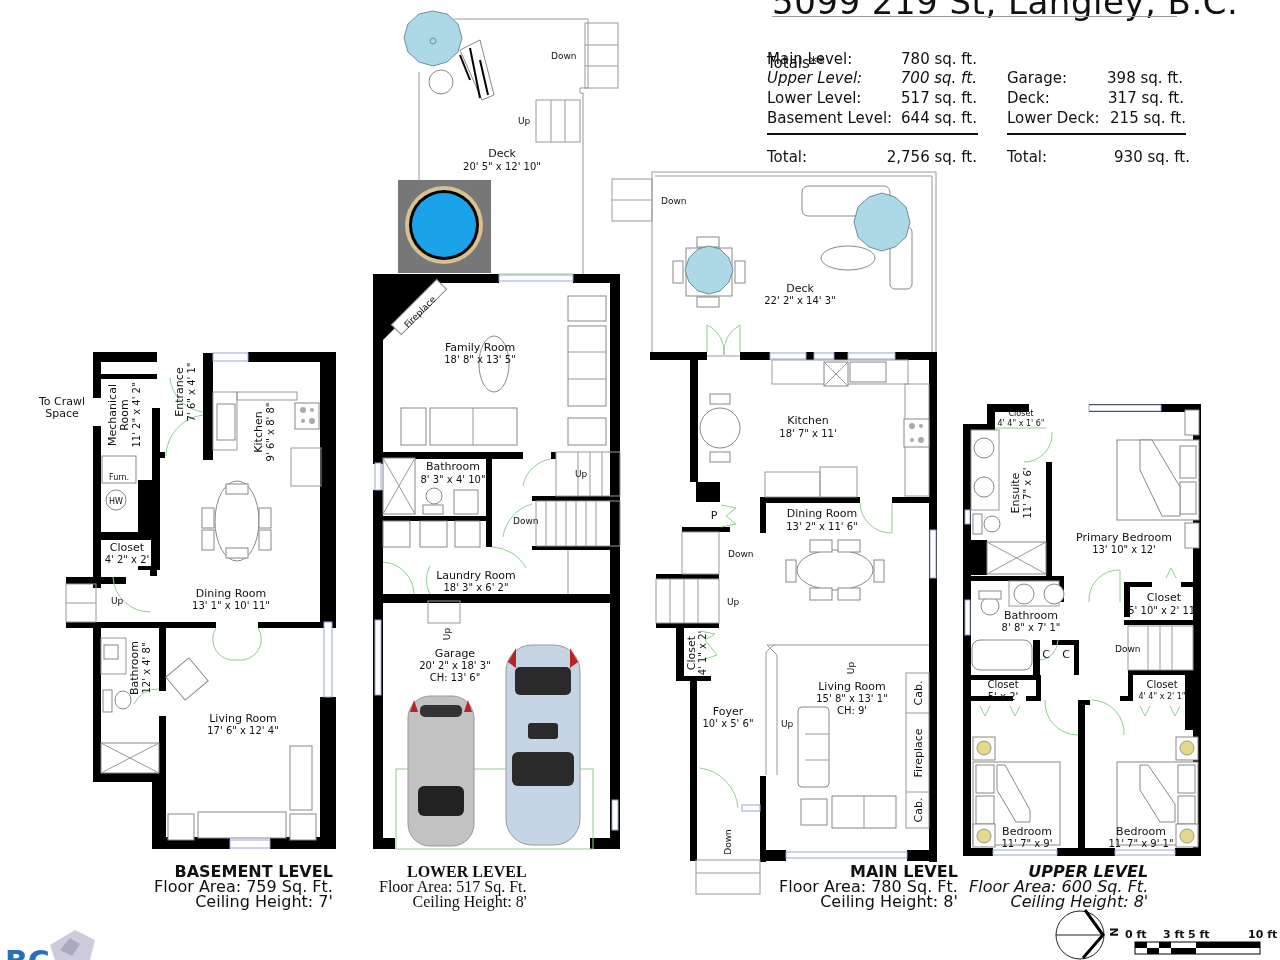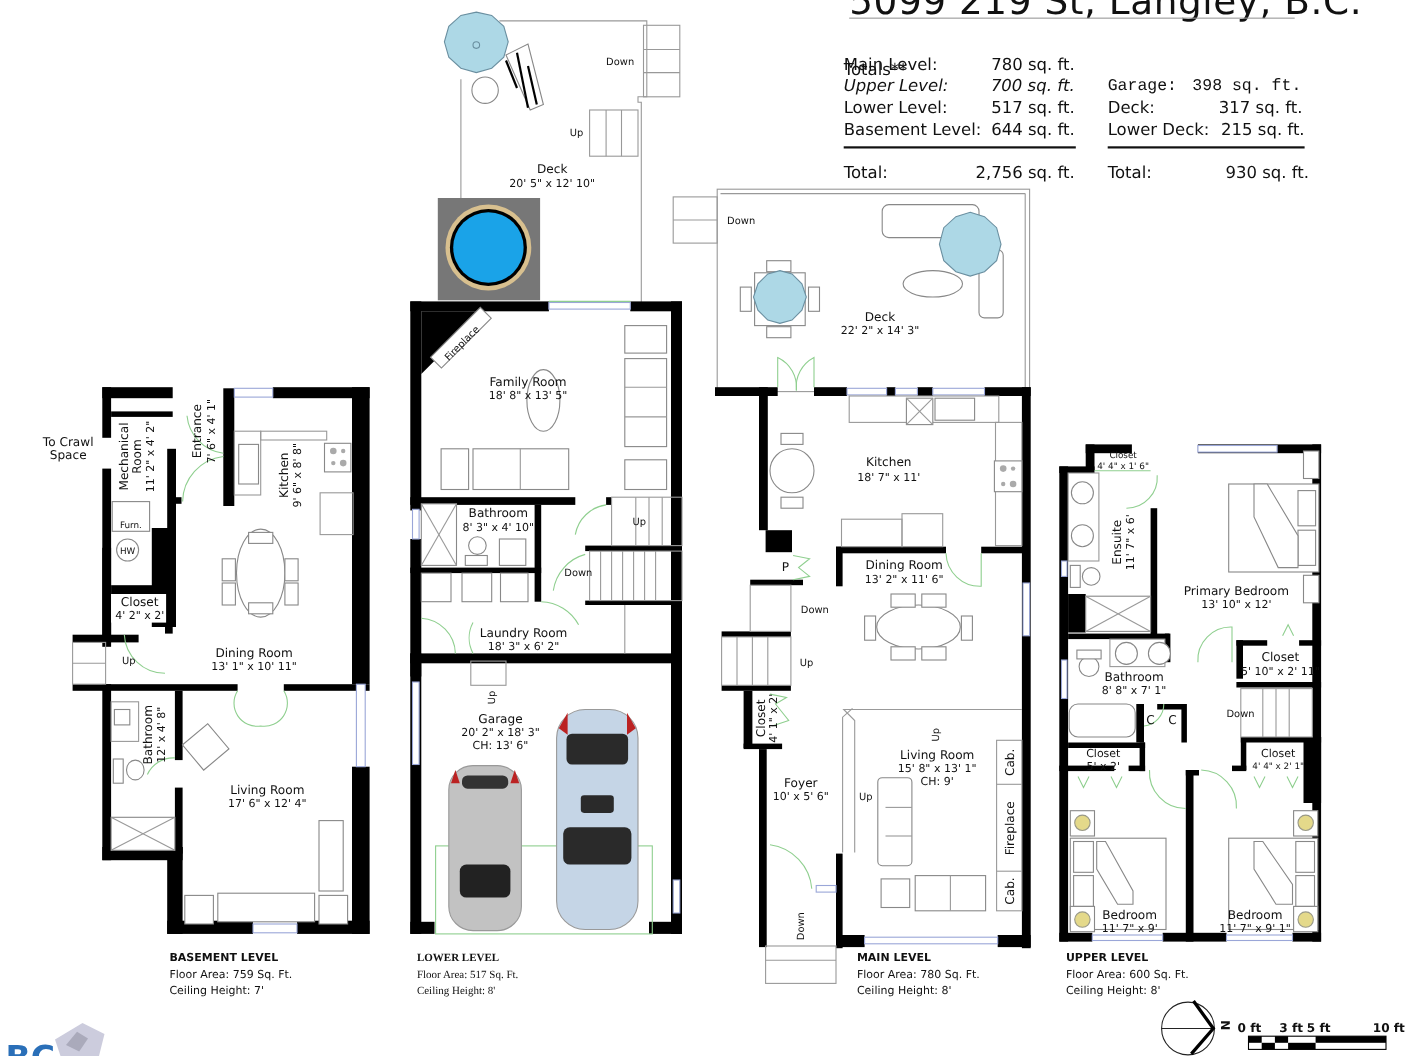--- a/index.html
+++ b/index.html
@@ -14,21 +14,21 @@
   .thin{fill:none;stroke:#999;stroke-width:1;}
   .furn{fill:#fff;stroke:#888;stroke-width:1;}
   .door{fill:none;stroke:#8fcf8f;stroke-width:1;}
   .win{fill:#fff;stroke:#9aa6d8;stroke-width:1;}
   #title{position:absolute;left:772px;top:-18px;font-size:34px;letter-spacing:0.5px;white-space:nowrap;line-height:40px;}
   #title-rule{position:absolute;left:772px;top:16px;width:405px;height:1px;background:#999;}
   .tot{position:absolute;font-size:15px;line-height:21px;white-space:nowrap;}
   .tot .lbl{display:inline-block;}
   .tot .val{position:absolute;right:0;}
   .rule{position:absolute;height:2px;background:#111;}
-  .lvl{position:absolute;font-size:10px;line-height:15px;white-space:nowrap;}
+  .lvl{position:absolute;font-size:16px;line-height:15px;white-space:nowrap;text-align:right;}
   .lvl .h{font-weight:bold;}
 </style>
 </head>
 <body>
 
 <div id="title">5099 219 St, Langley, B.C.</div>
 <div id="title-rule"></div>
 
 <div class="tot" style="left:767px;top:28px;margin-top:25px;">Totals**</div>
 
@@ -47,21 +47,21 @@
 <div class="tot" style="left:767px;top:108px;width:210px;">
   <span class="lbl">Basement Level:</span>
   <span class="val">644 sq. ft.</span>
 </div>
 <div class="rule" style="left:767px;top:133px;width:211px;"></div>
 <div class="tot" style="left:767px;top:147px;width:210px;">
   <span class="lbl">Total:</span>
   <span class="val">2,756 sq. ft.</span>
 </div>
 
-<div class="tot" style="left:1007px;top:68px;width:176px;font-family:Liberation Mono, monospace;">
+<div class="tot" style="left:1007px;top:68px;width:176px;">
   <span class="lbl">Garage:</span>
   <span class="val">398 sq. ft.</span>
 </div>
 <div class="tot" style="left:1007px;top:88px;width:177px;">
   <span class="lbl">Deck:</span>
   <span class="val">317 sq. ft.</span>
 </div>
 <div class="tot" style="left:1007px;top:108px;width:179px;">
   <span class="lbl">Lower Deck:</span>
   <span class="val">215 sq. ft.</span>
@@ -80,21 +80,21 @@
 <div class="lvl" style="left:379px;top:864px;font-family:Liberation Serif, serif;">
   <div class="h">LOWER LEVEL</div>
   <div>Floor Area: 517 Sq. Ft.</div>
   <div>Ceiling Height: 8'</div>
 </div>
 <div class="lvl" style="left:779px;top:864px;">
   <div class="h">MAIN LEVEL</div>
   <div>Floor Area: 780 Sq. Ft.</div>
   <div>Ceiling Height: 8'</div>
 </div>
-<div class="lvl" style="left:969px;top:864px;">
+<div class="lvl" style="left:969px;top:864px;font-style:italic;">
   <div class="h">UPPER LEVEL</div>
   <div>Floor Area: 600 Sq. Ft.</div>
   <div>Ceiling Height: 8'</div>
 </div>
 
 <svg width="1280" height="960" viewBox="0 0 1280 960">
 
   <g>
 
     <rect class="wall" x="93" y="352" width="64" height="10"></rect>

